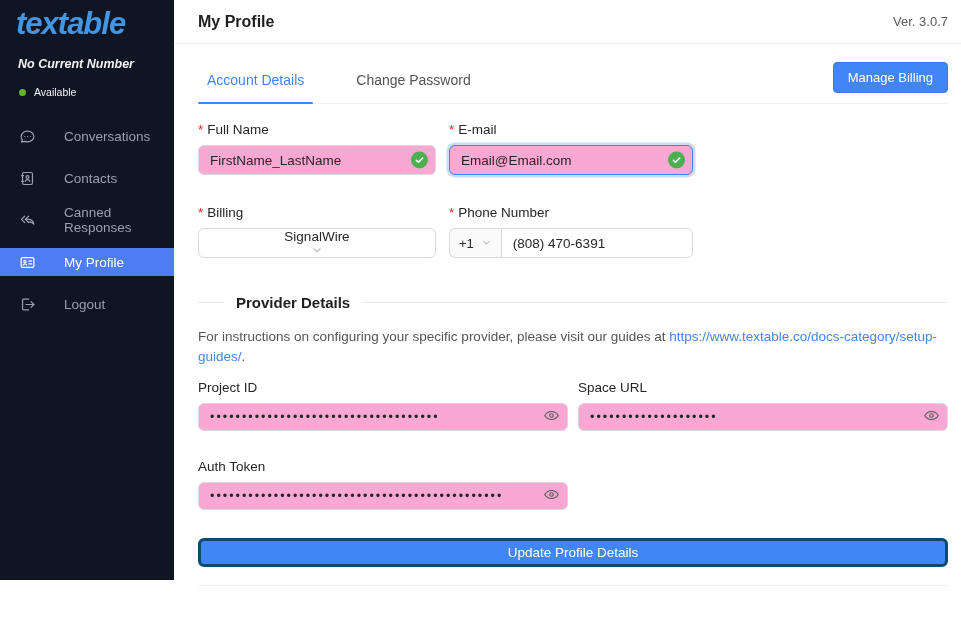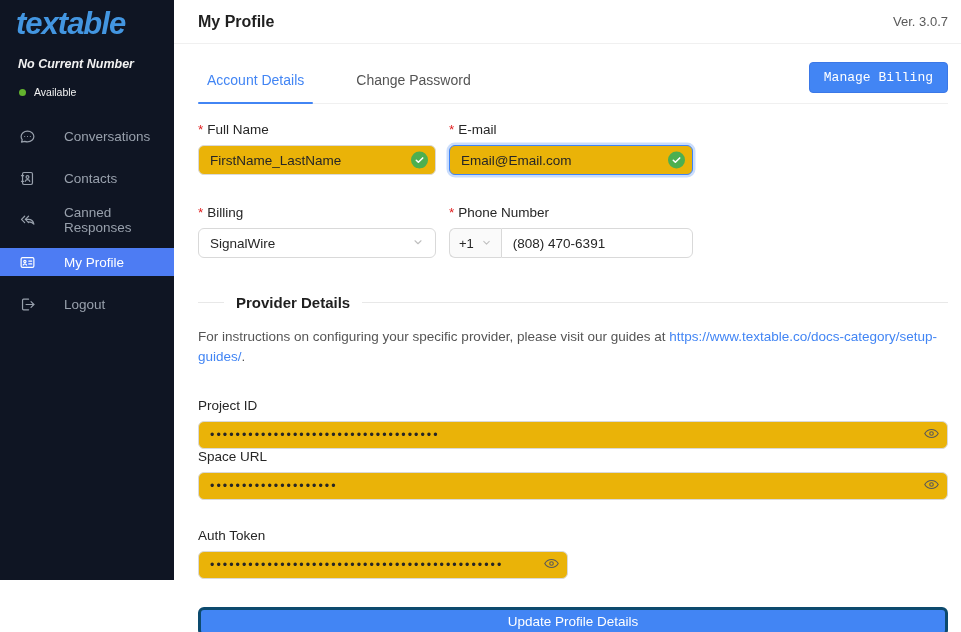--- a/index.html
+++ b/index.html
@@ -25,43 +25,43 @@
   .page-title { font-size:16px; font-weight:600; color:#1f1f1f; }
   .version { font-size:13px; color:#595959;margin-left:8px; }
 
   .content { padding:0 13px 0 24px; }
 
   .tabbar { display:flex; justify-content:space-between; align-items:center; border-bottom:1px solid #f0f0f0; margin-top:12px; height:48px; }
   .tabs { display:flex; gap:34px; height:100%; }
   .tab { font-size:14px; color:#545454; display:flex; align-items:center; padding:0 9px; cursor:pointer; position:relative; }
   .tab.active { color:#4285f4; }
   .tab.active::after { content:""; position:absolute; left:0; right:0; bottom:-1px; height:2px; background:#4285f4; border-radius:2px; }
-  .btn-billing { background:#4285f4; color:#fff; border:1px solid #3b78e7; border-radius:4px; font-size:13px; font-family:Liberation Mono, monospace; padding:7px 14px; cursor:pointer; margin-bottom:4px; }
+  .btn-billing { background:#4285f4; color:#fff; border:1px solid #3b78e7; border-radius:4px; font-size:13px; font-family:Liberation Sans, sans-serif; padding:7px 14px; cursor:pointer; margin-bottom:4px; }
 
   .form-grid { margin-top:18px; display:grid; grid-template-columns:238px 244px; column-gap:13px; row-gap:30px; }
   .field-label { display:block; font-size:13.5px; color:#262626; margin-bottom:8px; }
   .req { color:#e02020; margin-right:4px; }
   .control { position:relative; height:30px; }
-  .ti { width:100%; height:30px; border:1px solid #d9d9d9; border-radius:6px; padding:0 30px 0 11px; font-size:13.5px; color:#262626; font-family:inherit; outline:none; background:#eab308; }
+  .ti { width:100%; height:30px; border:1px solid #d9d9d9; border-radius:6px; padding:0 30px 0 11px; font-size:13.5px; color:#262626; font-family:inherit; outline:none; background:#f9a8d4; }
   .ti.focused { border:1px solid #3f83f8; box-shadow:0 0 0 2.5px rgba(66,133,244,0.28); }
   .check-badge { position:absolute; right:8px; top:50%; transform:translateY(-50%); width:17px; height:17px; border-radius:50%; background:#4caf50; display:flex; align-items:center; justify-content:center; }
-  .select { height:30px; border:1px solid #d9d9d9; border-radius:6px; background:#fff; display:flex; align-items:center; justify-content:space-between; padding:0 11px; font-size:13.5px; color:#262626; cursor:pointer; }
+  .select { height:30px; border:1px solid #d9d9d9; border-radius:6px; background:#fff; display:flex; align-items:center; justify-content:space-between; padding:0 11px; font-size:13.5px; color:#262626; cursor:pointer;flex-direction:column; }
   .phone-group { display:flex; height:30px; }
   .phone-addon { display:flex; align-items:center; gap:7px; background:#fafafa; border:1px solid #d9d9d9; border-right:0; border-radius:6px 0 0 6px; padding:0 9px; font-size:13px; color:#262626; cursor:pointer; }
   .phone-input { flex:1; min-width:0; border:1px solid #d9d9d9; border-radius:0 6px 6px 0; padding:0 11px; font-size:13.5px; color:#262626; font-family:inherit; outline:none; }
 
   .section-divider { margin-top:36px; display:flex; align-items:center; }
   .seg-left { width:26px; height:1px; background:#e8e8e8; }
   .divider-text { padding:0 12px; font-size:15px; font-weight:700; color:#1f1f1f; }
   .seg-right { flex:1; height:1px; background:#e8e8e8; }
 
   .instructions { margin-top:16px; font-size:13.5px; color:#555; line-height:1.45; max-width:740px; }
   .instructions a { color:#4285f4; text-decoration:none; cursor:pointer; }
 
-  .cred-grid { margin-top:32px; display:grid; grid-template-columns:1fr; column-gap:10px; }
+  .cred-grid { margin-top:14px; display:grid; grid-template-columns:1fr 1fr; column-gap:10px; }
   .masked { letter-spacing:2px; font-size:12.5px; padding-right:34px; }
   .eye-btn { position:absolute; right:8px; top:50%; transform:translateY(-50%); background:none; border:none; cursor:pointer; display:flex; align-items:center; color:#595959; padding:0; }
   .auth-block { margin-top:28px; width:calc(50% - 5px); }
 
   .btn-update { margin-top:28px; width:100%; height:29px; background:#4285f4; border:3px solid #0c4a6e; border-radius:6px; color:#fff; font-size:13.5px; font-family:inherit; cursor:pointer; }
   .bottom-divider { margin-top:18px; border-top:1px solid #f0f0f0; height:1px; }
 </style>
 </head>
 <body>
 

